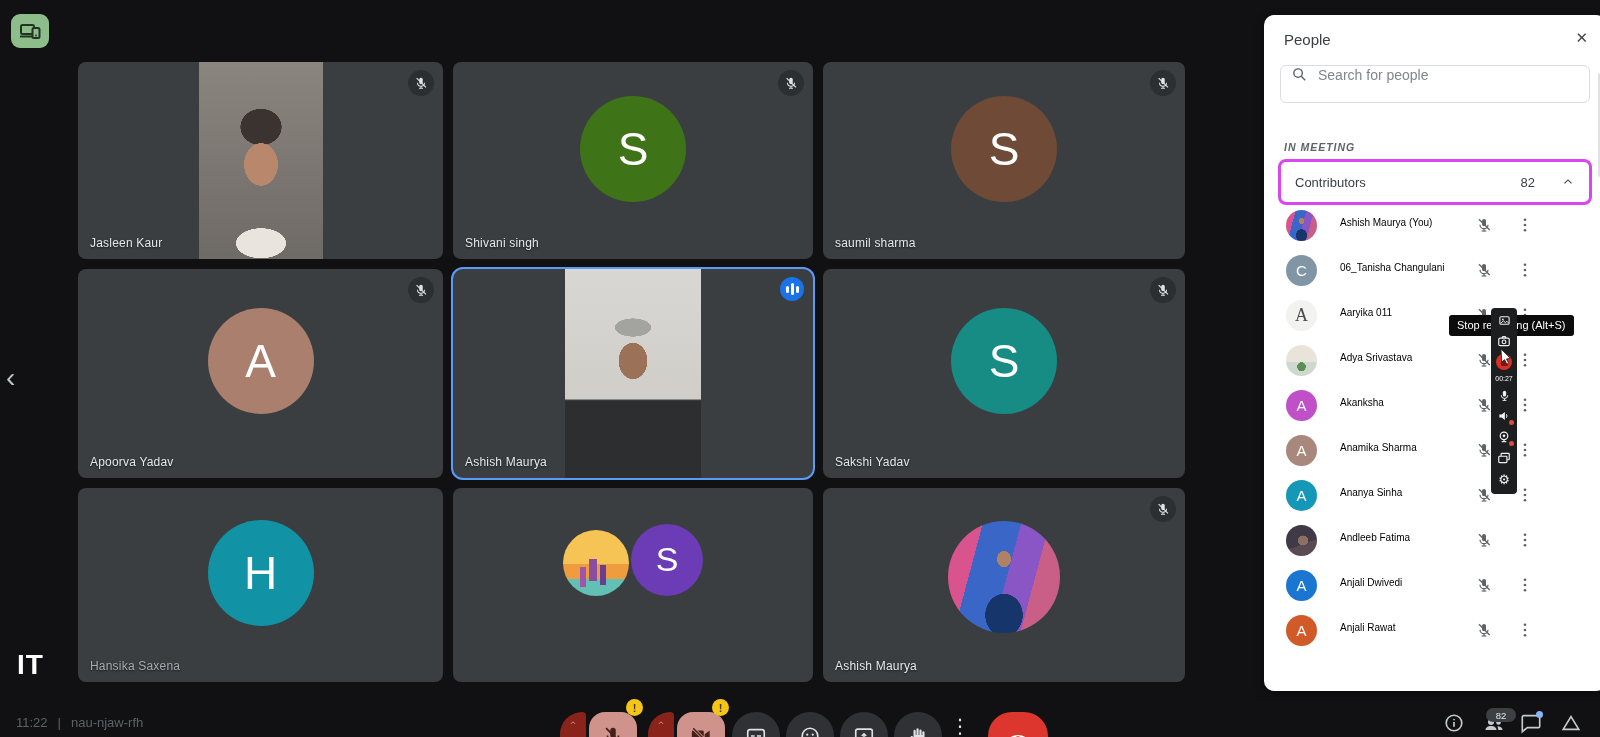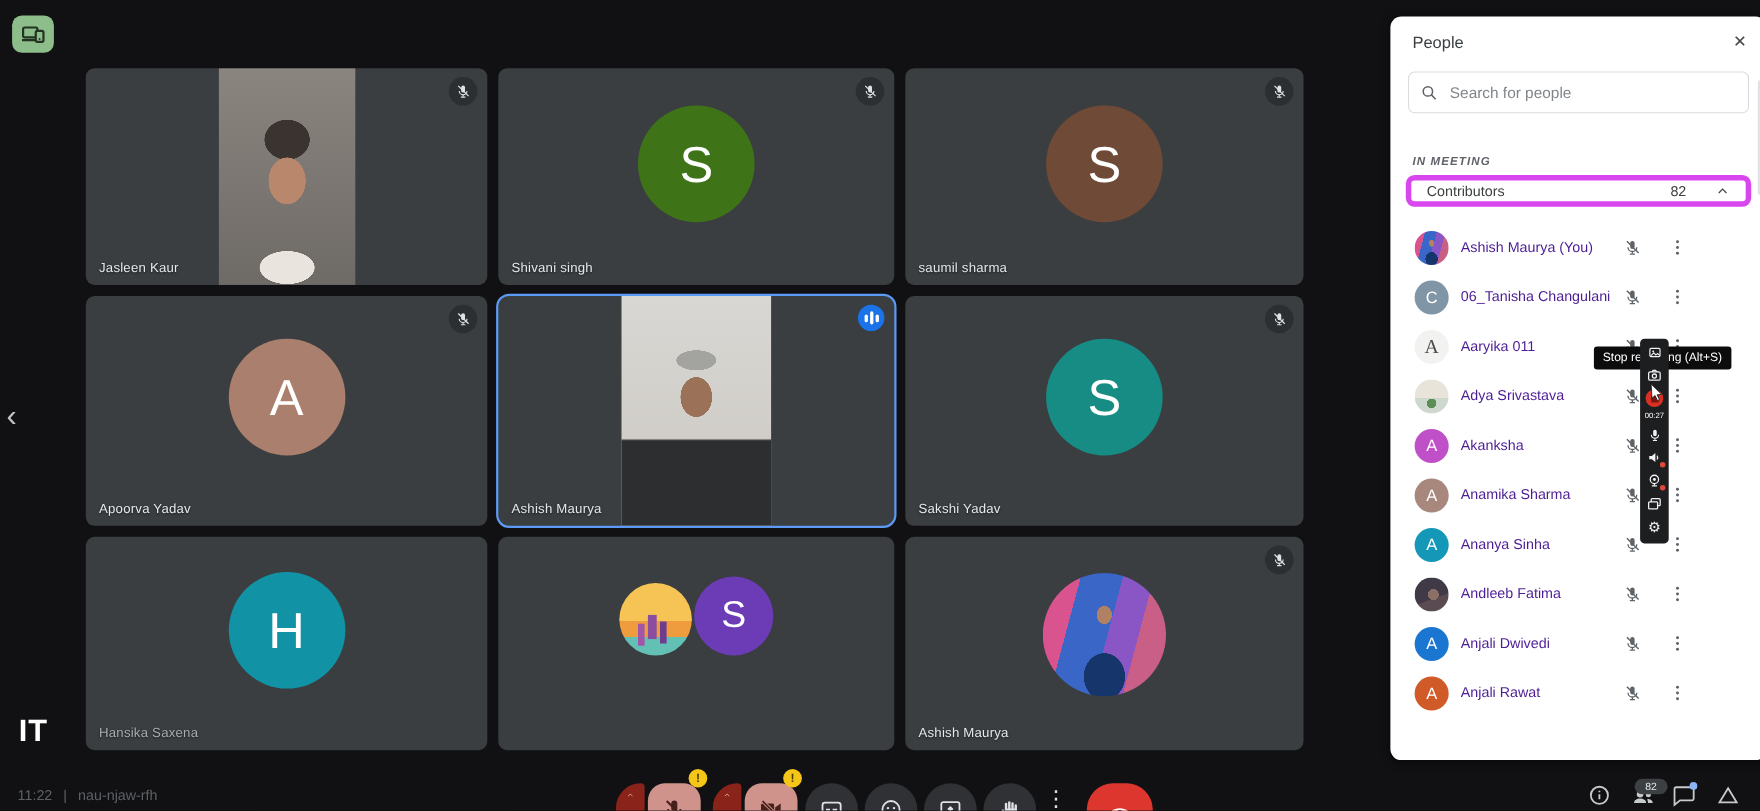--- a/index.html
+++ b/index.html
@@ -81,34 +81,34 @@
   .count-pill{position:absolute;left:1486px;top:708px;min-width:24px;height:14px;border-radius:8px;background:#3c4043;
               color:#e4e6e8;font-size:9.5px;display:flex;align-items:center;justify-content:center;padding:0 3px;z-index:2;}
   .chat-dot{position:absolute;left:1536px;top:711px;width:7px;height:7px;border-radius:50%;background:#8ab4f8;z-index:2;}
 
   
   .panel{position:absolute;left:1264px;top:15px;width:302px;height:676px;background:#fff;border-radius:10px;
          box-shadow:0 2px 8px rgba(0,0,0,.5);padding-left:40px;}
   .p-head{position:absolute;left:20px;top:16px;font-size:15px;color:#3c4043;}
   .p-close{position:absolute;right:18px;top:14px;font-size:15px;color:#444746;cursor:pointer;}
   .p-search{position:absolute;left:16px;top:50px;right:16px;height:38px;border:1px solid #dadce0;border-radius:6px;
-            display:flex;align-items:center;gap:8px;padding:0 10px;box-sizing:border-box;color:#5f6368;}
+            display:flex;align-items:flex-start;gap:8px;padding:0 10px;box-sizing:border-box;color:#5f6368;}
   .p-search input{border:none;outline:none;flex:1;font-size:14px;color:#202124;font-family:inherit;background:transparent;}
   .p-search input::placeholder{color:#80868b;}
   .p-section{position:absolute;left:20px;top:126px;font-size:10.5px;letter-spacing:1px;color:#5f6368;font-weight:bold;font-style:italic;}
-  .p-group{position:absolute;left:14px;right:14px;top:144px;height:29px;border:5px solid #d946ef;border-radius:8px;
+  .p-group{position:absolute;left:14px;right:14px;top:144px;height:46px;border:3px solid #d946ef;border-radius:8px;
            display:flex;align-items:center;padding:0 14px;box-sizing:border-box;cursor:pointer;}
   .p-group .g-label{font-size:13px;color:#3c4043;flex:1;}
   .p-group .g-count{font-size:13px;color:#3c4043;margin-right:26px;}
   .p-rows{position:absolute;left:0;top:188px;right:0;}
   .p-row{position:relative;height:45px;}
   .p-av{position:absolute;left:22px;top:7px;width:31px;height:31px;border-radius:50%;
         display:flex;align-items:center;justify-content:center;overflow:hidden;}
   .p-av span{color:#fff;font-size:15px;}
-  .p-name{position:absolute;left:64px;top:14px;font-size:13px;color:#4c1d95;white-space:nowrap;}
+  .p-name{position:absolute;left:76px;top:14px;font-size:10px;color:#000000;white-space:nowrap;}
   .p-mic{position:absolute;left:212px;top:14px;color:#5f6368;}
   .p-dots{position:absolute;left:252px;top:13px;color:#5f6368;cursor:pointer;}
   .scrollbar{position:absolute;right:4px;top:58px;width:4px;height:104px;border-radius:2px;background:#dfe1e5;}
 
   
   .ph-you{background:
      radial-gradient(ellipse 9px 10px at 50% 82%, #15356b 0 62%, rgba(0,0,0,0) 63%),
      radial-gradient(ellipse 4px 5px at 50% 36%, #b08263 0 62%, rgba(0,0,0,0) 63%),
      linear-gradient(105deg,#d9538f 0 25%,#3a66c8 25% 52%,#8a55c4 52% 72%,#c95f86 72%);}
   .ph-aditi{background:

